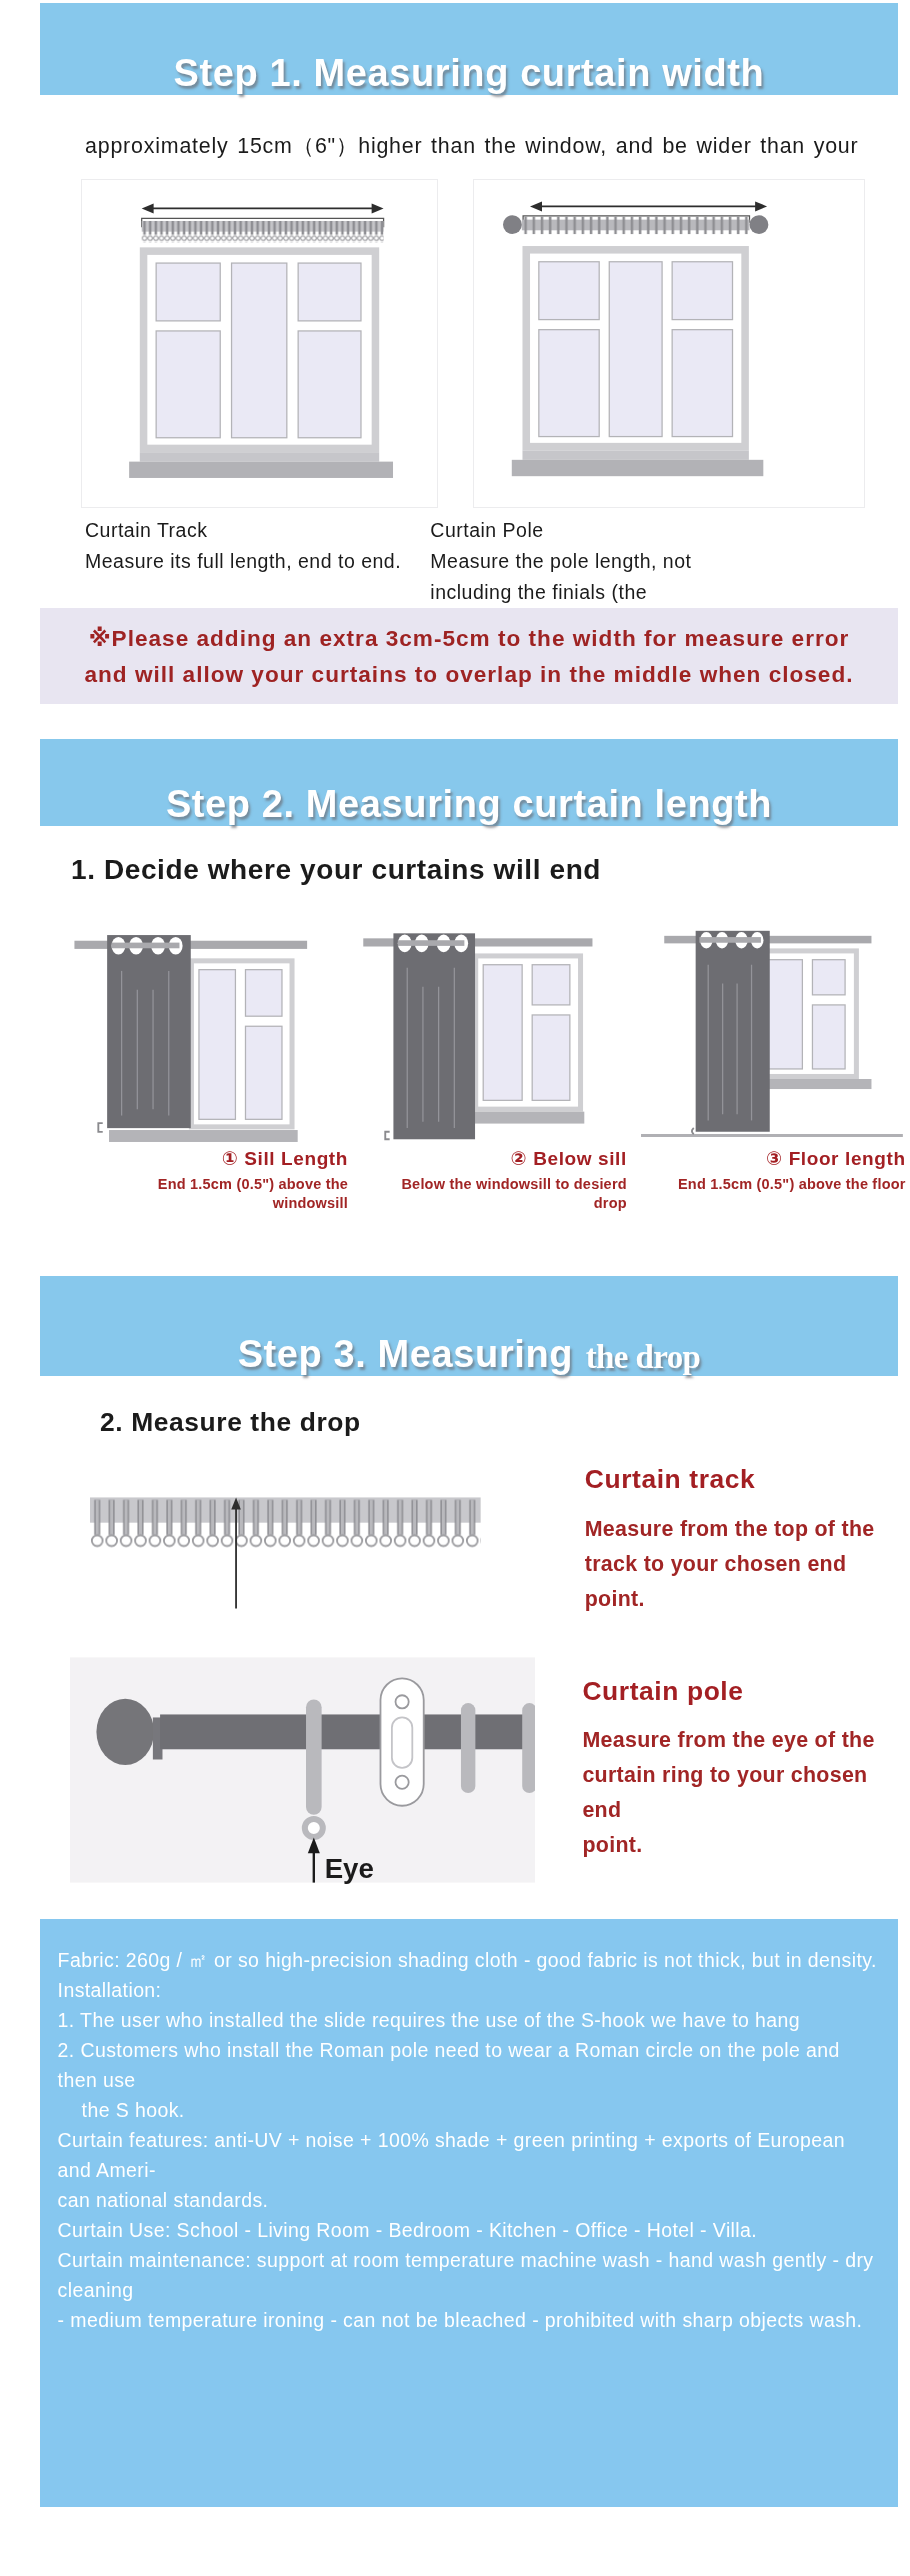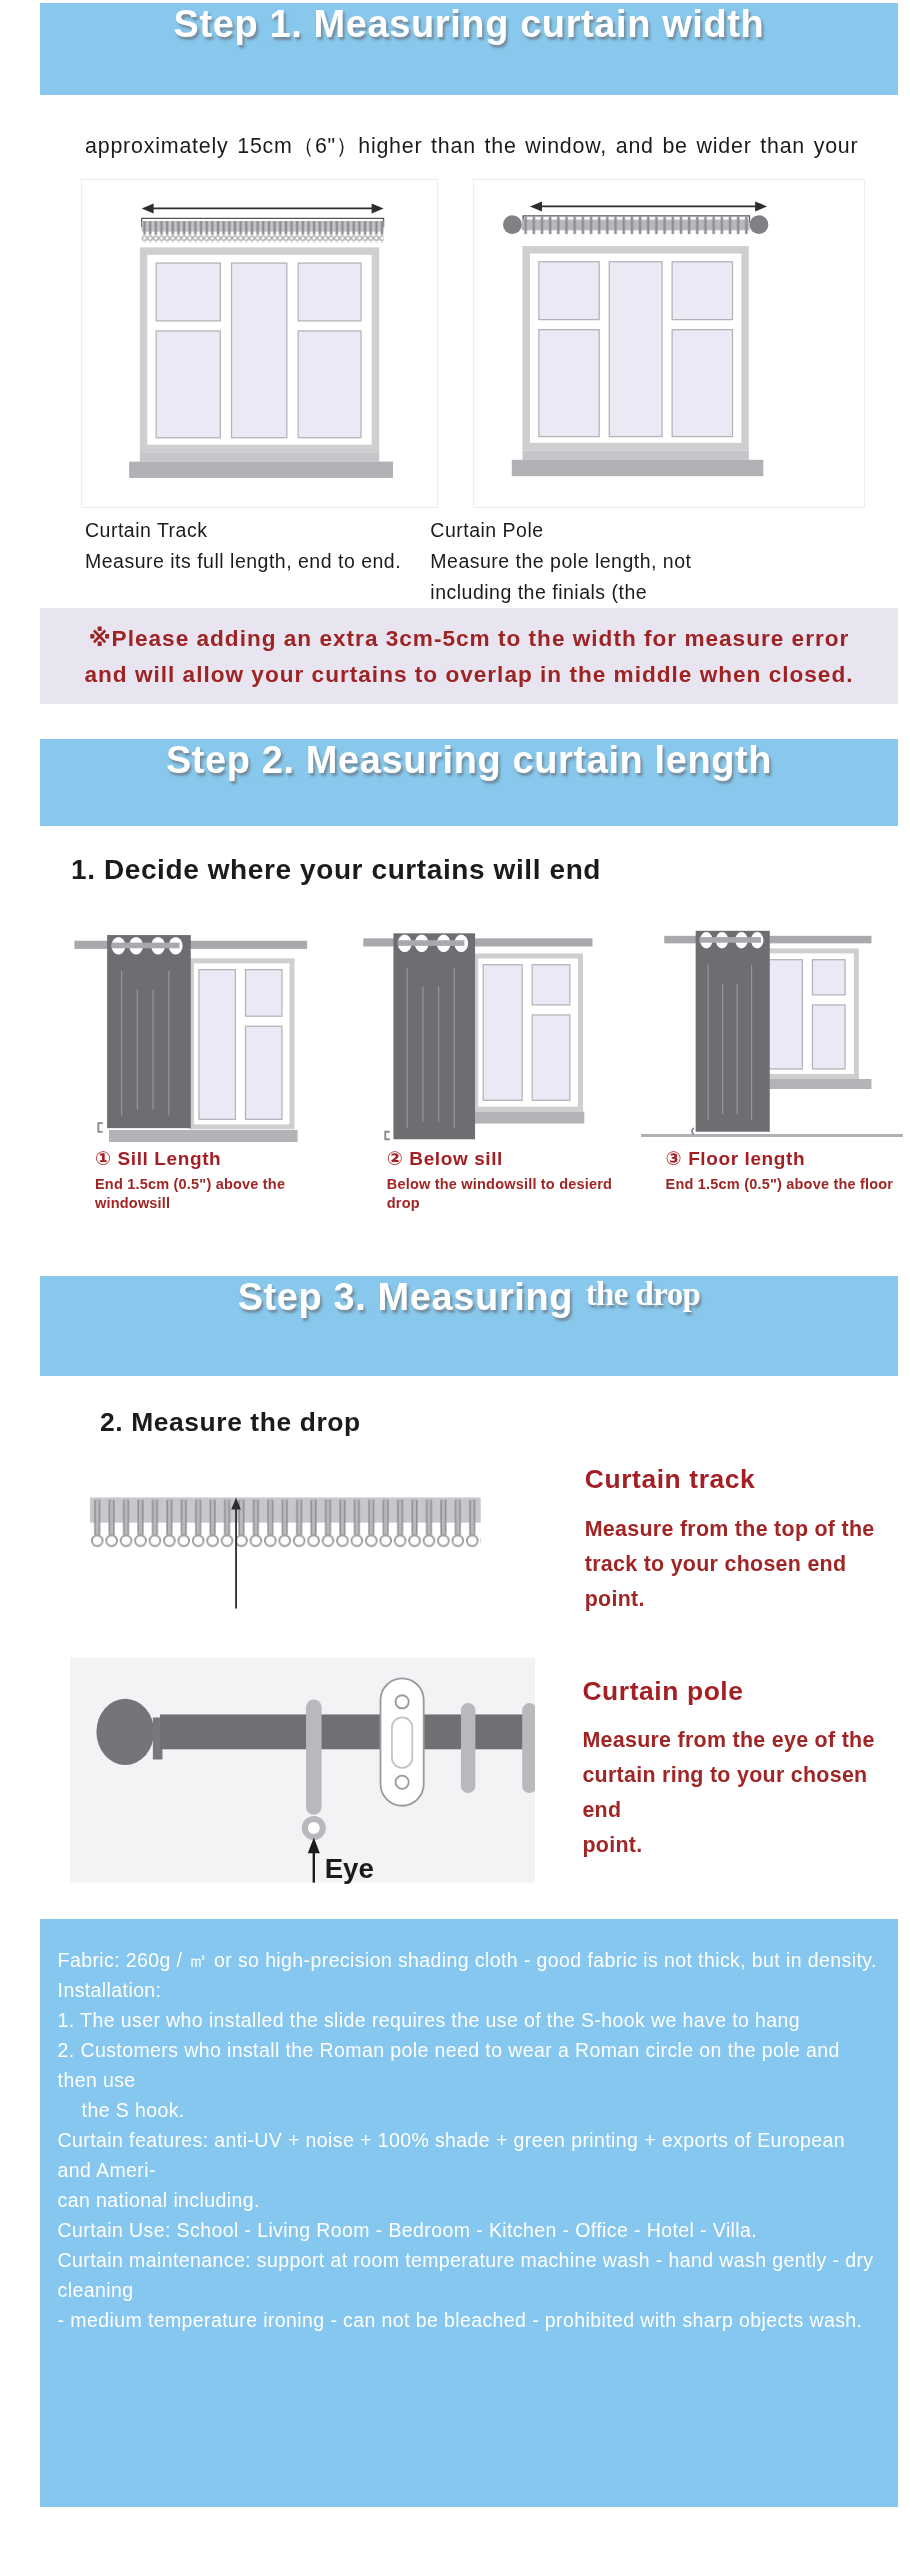--- a/index.html
+++ b/index.html
@@ -1,19 +1,19 @@
 <!DOCTYPE html>
 <html style="font-size:10px"><head>
 <meta charset="utf-8">
 <style>
   html,body{margin:0;padding:0;background:#ffffff;}
   body{width:910px;font-family:"Liberation Sans","DejaVu Sans",sans-serif;color:#1b1b1b;}
   .col{margin-left:40px;width:858px;}
 
-  .step-header{height:88px;background:#87C8EC;display:flex;align-items:flex-start;justify-content:center;}
+  .step-header{height:88px;background:#87C8EC;display:flex;align-items:flex-end;justify-content:center;}
   .step-header .t{font-size:38px;font-weight:bold;color:#ffffff;letter-spacing:0.6px;
       text-shadow:1.9px 2.5px 2.5px rgba(105,105,110,0.65);}
   .step-header .t2{font-size:33px;font-weight:600;color:#ffffff;margin-left:12.6px;letter-spacing:-0.6px;
       text-shadow:1.9px 2.5px 2.5px rgba(105,105,110,0.65);font-family:Liberation Serif, serif;}
   #hdr1{margin-top:3.1px;height:92px;}
   #hdr2{margin-top:35px;height:87px;}
   #hdr3{margin-top:63px;height:100px;}
 
   .intro{margin-top:35px;padding-left:45px;font-size:21.4px;line-height:33px;letter-spacing:0.8px;word-spacing:1.9px;}
 
@@ -26,21 +26,21 @@
   .cap{font-size:19.5px;line-height:31px;letter-spacing:0.5px;}
 
   .noteband{background:#E8E5F1;padding:12.6px 0 11.3px;text-align:center;}
   .noteband .nl{font-size:22.6px;line-height:36px;color:#9E2323;font-weight:600;letter-spacing:1px;}
 
   .subhead{font-size:28px;font-weight:bold;letter-spacing:0.6px;}
   #sub1{margin-top:28px;padding-left:31px;}
   #sub2{margin-top:31px;padding-left:60px;font-size:26.4px;}
 
   .optrow{margin-top:22px;padding-left:25px;display:flex;gap:8.8px;}
-  .optcol{display:flex;flex-direction:column;}
+  .optcol{display:flex;flex-direction:column;text-align:right;}
   .opt-title{margin-top:5px;padding-left:30px;font-size:19px;font-weight:bold;color:#A31F23;letter-spacing:0.6px;line-height:24px;}
   .opt-desc{margin-top:3.8px;padding-left:30px;font-size:14.5px;font-weight:600;color:#A12525;line-height:19px;letter-spacing:0.2px;}
 
   .measure-row{display:flex;align-items:flex-start;}
   #track-row{margin-top:26.4px;padding-left:41px;}
   #pole-row{margin-top:35px;padding-left:30px;}
   .redblock{margin-left:47px;}
   .red-h{font-size:26.4px;font-weight:bold;color:#A31F23;letter-spacing:0.6px;}
   .red-b{margin-top:16.4px;font-size:21.4px;font-weight:bold;color:#A12525;line-height:35px;letter-spacing:0.3px;}
 
@@ -308,20 +308,20 @@
   </div>
 
 
   <div class="footer">
     <div class="fl">Fabric: 260g / ㎡ or so high-precision shading cloth - good fabric is not thick, but in density.</div>
     <div class="fl">Installation:</div>
     <div class="fl">1. The user who installed the slide requires the use of the S-hook we have to hang</div>
     <div class="fl">2. Customers who install the Roman pole need to wear a Roman circle on the pole and then use</div>
     <div class="fl indent">the S hook.</div>
     <div class="fl">Curtain features: anti-UV + noise + 100% shade + green printing + exports of European and Ameri-</div>
-    <div class="fl">can national including.</div>
+    <div class="fl">can national standards.</div>
     <div class="fl">Curtain Use: School - Living Room - Bedroom - Kitchen - Office - Hotel - Villa.</div>
     <div class="fl">Curtain maintenance: support at room temperature machine wash - hand wash gently - dry cleaning</div>
     <div class="fl">- medium temperature ironing - can not be bleached - prohibited with sharp objects wash.</div>
   </div>
 
 </div>
 
 
 </body></html>

